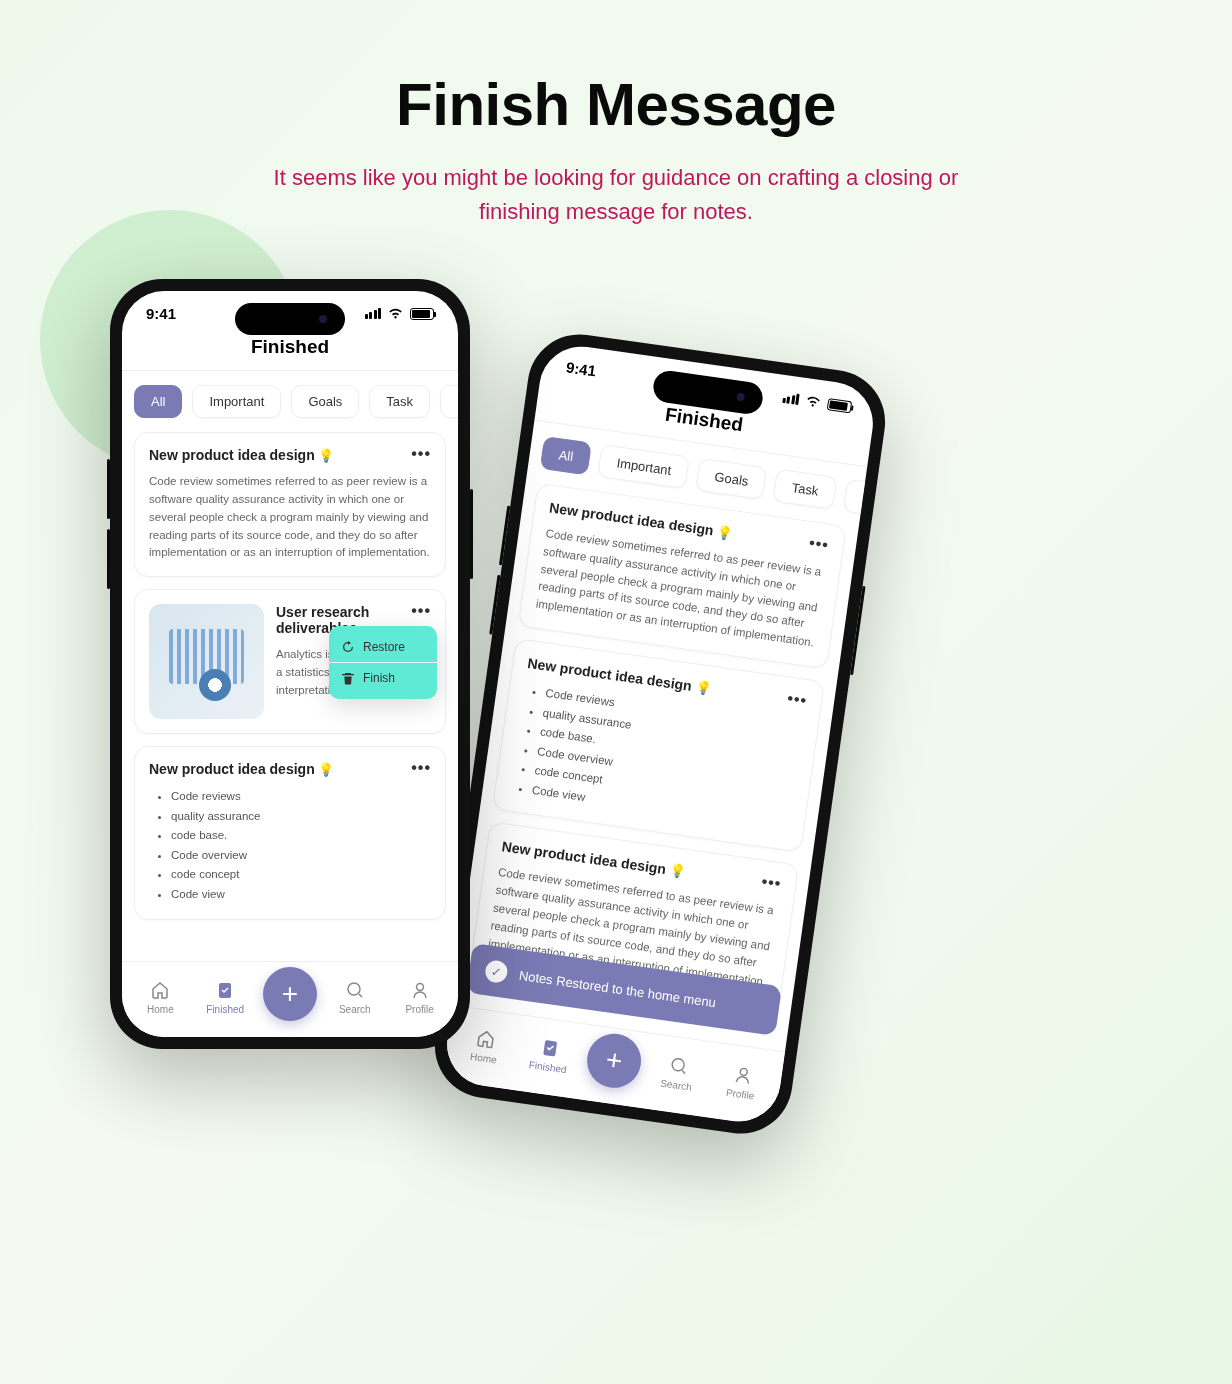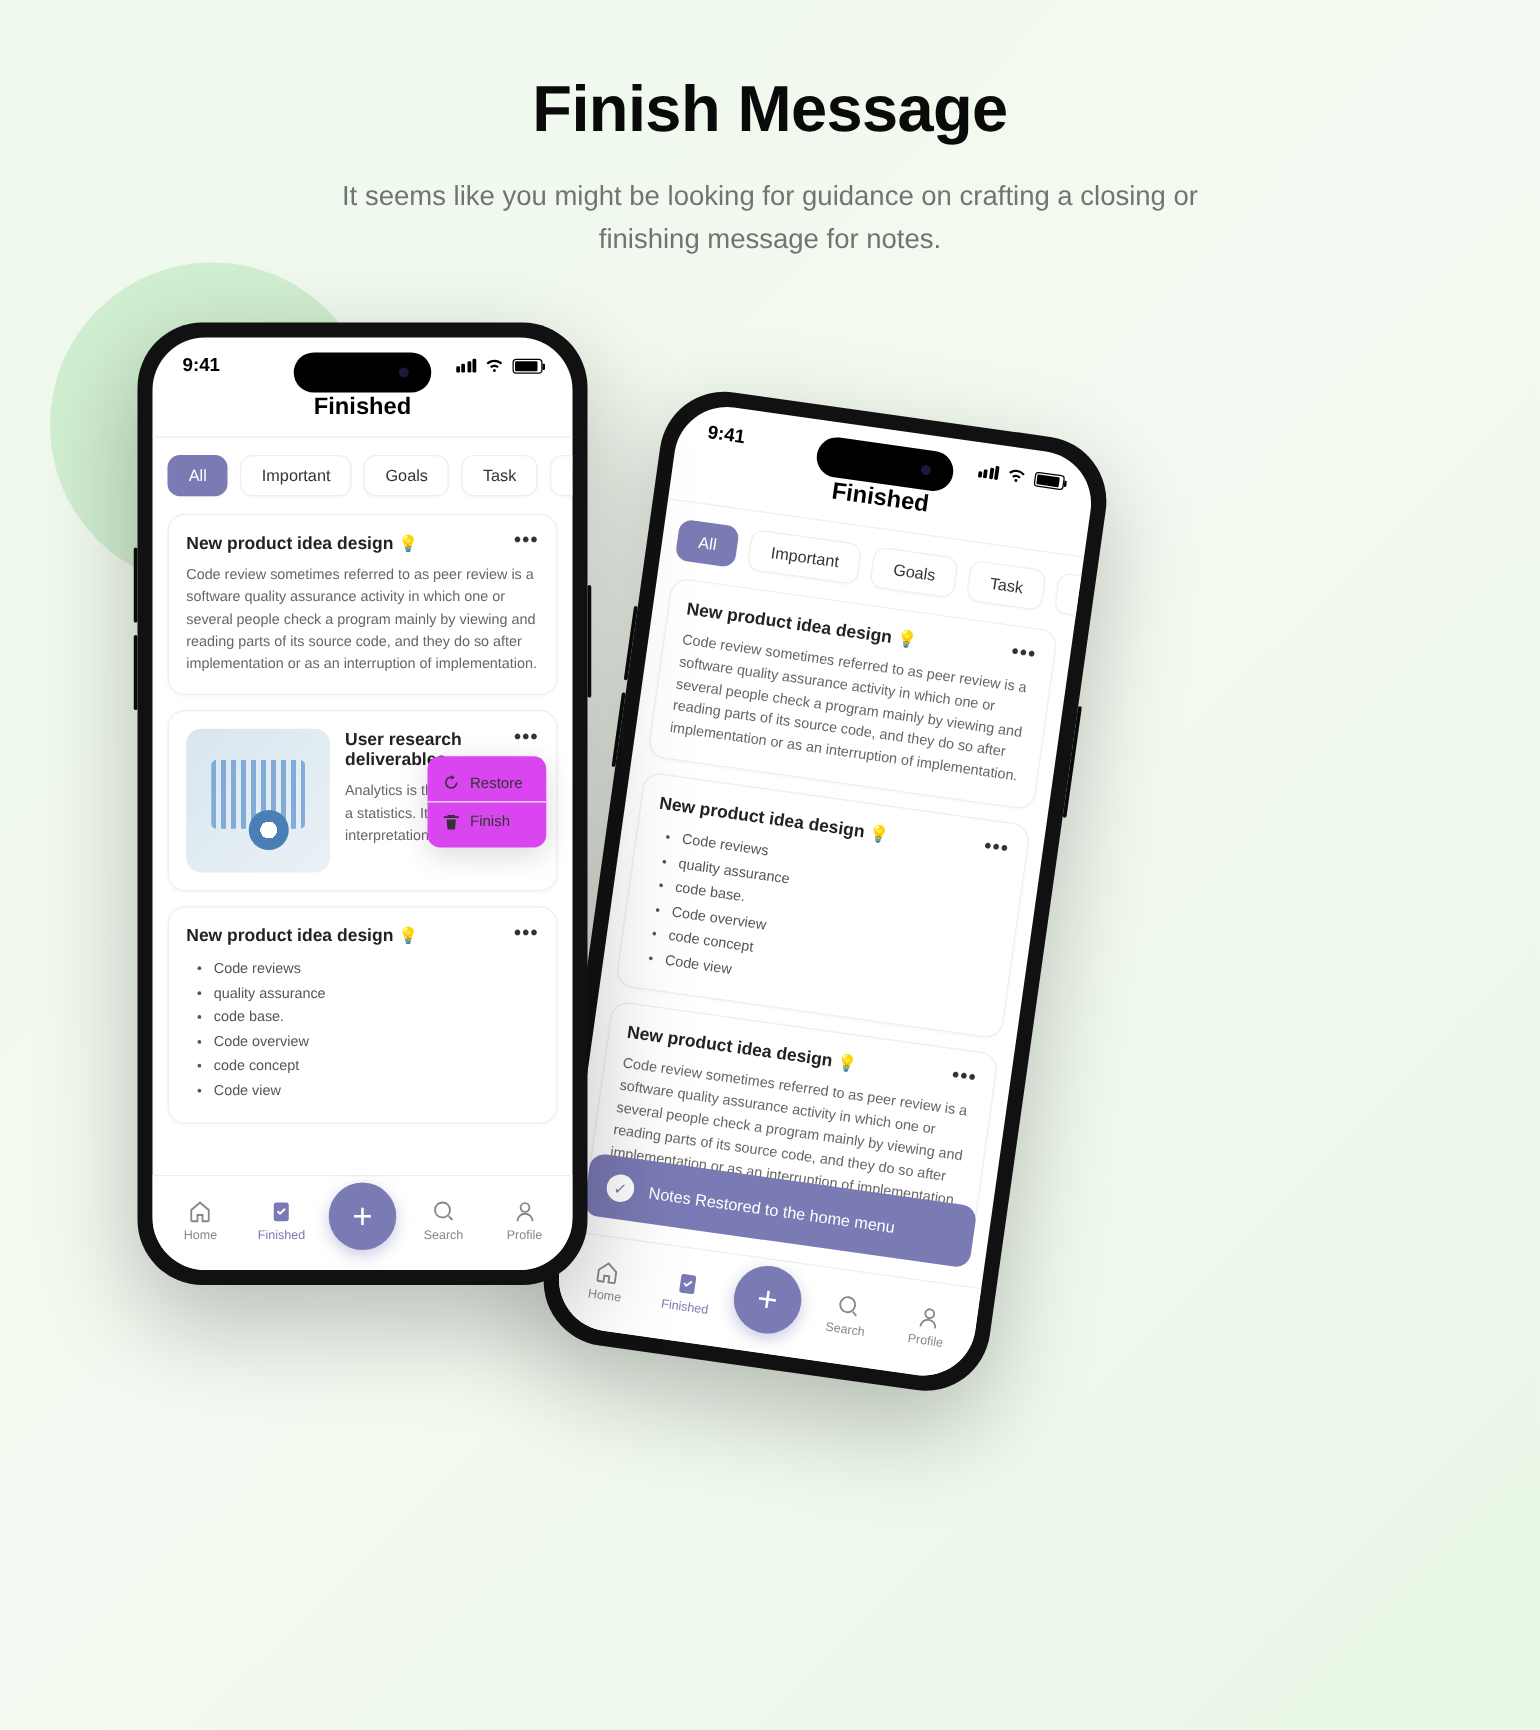--- a/index.html
+++ b/index.html
@@ -19,28 +19,29 @@
   border-radius: 50%;
   left: 40px;
   top: 210px;
   z-index: 0;
 }
 .page-heading {
   text-align: center;
   padding-top: 58px;
 }
 .page-title {
-  font-size: 52px;
+  font-size: 60px;
   font-weight: 700;
   color: #0a0a0a;
   letter-spacing: -0.5px;
+  margin-top: 12px;
 }
 .page-subtitle {
   font-size: 22px;
-  color: #737373;
+  color: #be185d;
   max-width: 760px;
   margin: 22px auto 0;
   line-height: 1.55;
 }
 .phones-wrap {
   position: relative;
   width: 100%;
   height: 1120px;
   margin-top: 50px;
   padding-left: 16px;
@@ -180,25 +181,25 @@
   position:relative;
   overflow:hidden;
 }
 .card-img::before{content:"";position:absolute;left:20px;top:25px;width:75px;height:55px;background:repeating-linear-gradient(90deg,#5a8fcc 0 4px,transparent 4px 8px);border-radius:4px;opacity:0.7;}
 .card-img::after{content:"";position:absolute;left:50px;bottom:18px;width:32px;height:32px;background:radial-gradient(circle,#fff 30%,#4a7fb5 30%);border-radius:50%;}
 .card-list { list-style: disc; padding-left: 22px; font-size: 11.5px; color: #555; line-height:1.7; }
 .popup-menu {
   position: absolute;
   right: 8px;
   top: 36px;
-  background: #d946ef;
+  background: #5eead4;
   border-radius: 10px;
   box-shadow: 0 6px 24px rgba(0,0,0,0.15);
   padding: 6px 0;
-  width: 95px;
+  width: 108px;
   z-index: 5;
 }
 .popup-item {
   display: flex;
   align-items: center;
   gap: 8px;
   padding: 8px 12px;
   font-size: 12px;
   color: #333;
 }

